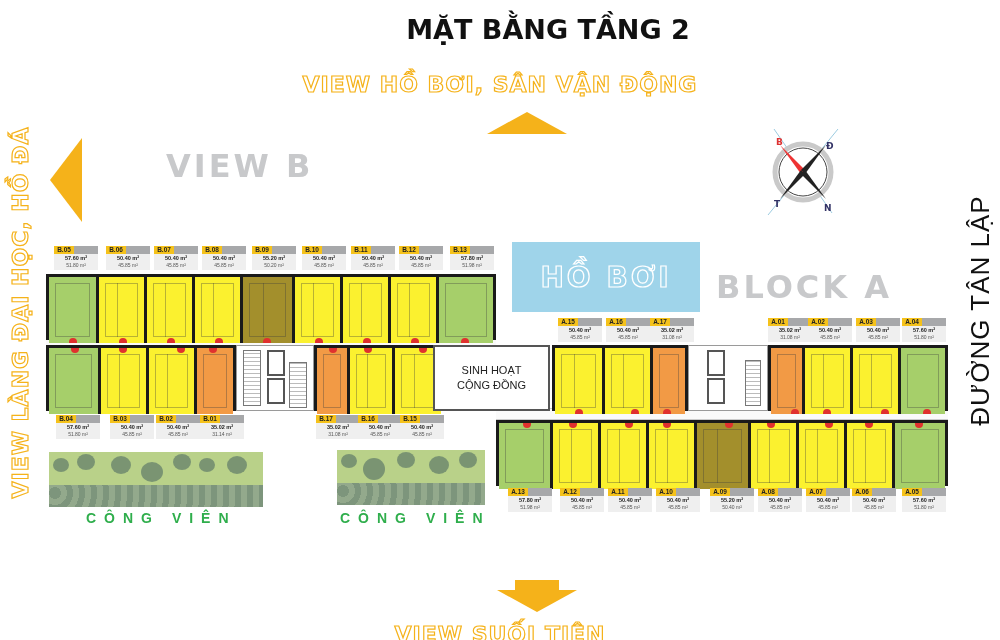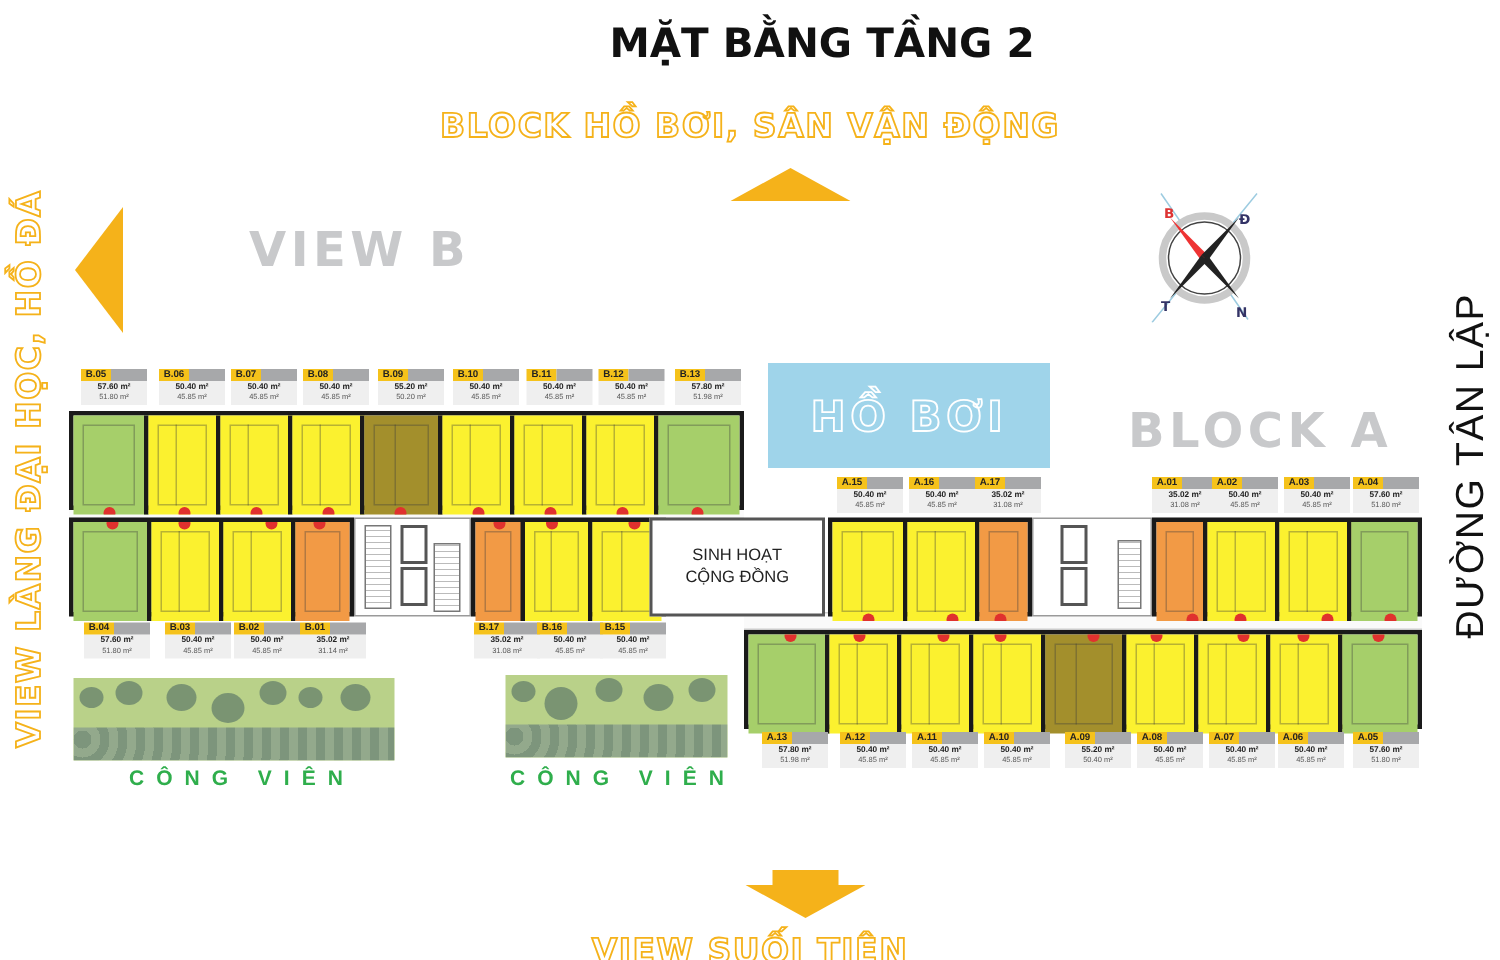--- a/index.html
+++ b/index.html
@@ -61,21 +61,21 @@
   .park { position: absolute; height: 55px; background: #b9d189; overflow: hidden; }
   .park .tree { position: absolute; border-radius: 50%; background: #6f8a6e; opacity: 0.85; }
   .park-label { position: absolute; font-size: 14px; color: #2fae4c; letter-spacing: 8px; font-weight: bold; }
 
   .compass { left: 766px; top: 127px; width: 74px; height: 88px; }
 </style>
 </head>
 <body>
 
 <div class="abs title">MẶT BẰNG TẦNG 2</div>
-<div class="abs view-top outline-text">BLOCK HỒ BƠI, SÂN VẬN ĐỘNG</div>
+<div class="abs view-top outline-text">VIEW HỒ BƠI, SÂN VẬN ĐỘNG</div>
 <div class="abs view-bottom outline-text">VIEW SUỐI TIÊN</div>
 <div class="abs view-left outline-text">VIEW LÀNG ĐẠI HỌC, HỒ ĐÁ</div>
 <div class="abs road">ĐƯỜNG TÂN LẬP</div>
 
 <div class="abs arrow" style="left:487px; top:112px;">
   <svg width="80" height="22" viewBox="0 0 80 22">
       <polygon points="40,0 80,22 0,22" fill="#f5b21a"></polygon>
     </svg>
 </div>
 <div class="abs arrow" style="left:497px; top:580px;">
@@ -101,21 +101,21 @@
     <polygon points="60,72 35,47 39,43" fill="#222"></polygon>
     <polygon points="14,72 35,43 39,47" fill="#222"></polygon>
     <text x="10" y="18" font-size="9" fill="#d33" font-family="DejaVu Sans, sans-serif" font-weight="bold">B</text>
     <text x="60" y="22" font-size="9" fill="#336" font-family="DejaVu Sans, sans-serif" font-weight="bold">Đ</text>
     <text x="58" y="84" font-size="9" fill="#336" font-family="DejaVu Sans, sans-serif" font-weight="bold">N</text>
     <text x="8" y="80" font-size="9" fill="#336" font-family="DejaVu Sans, sans-serif" font-weight="bold">T</text>
   </svg>
 </div>
 
 <div class="abs block-label" style="left:166px; top:147px;">VIEW B</div>
-<div class="abs block-label" style="left:752px; top:268px;">BLOCK A</div>
+<div class="abs block-label" style="left:716px; top:268px;">BLOCK A</div>
 
 <div class="abs pool">
   <span>HỒ BƠI</span>
 </div>
 
 <div class="corridor" style="left:46px; top:338px; width:450px; height:8px;"></div>
 <div class="corridor" style="left:496px; top:408px; width:452px; height:12px;"></div>
 
 <div class="row wing" style="left:46px; top:274px; width:450px; height:66px;">
   <div class="unit c-green" style="width:50px">

